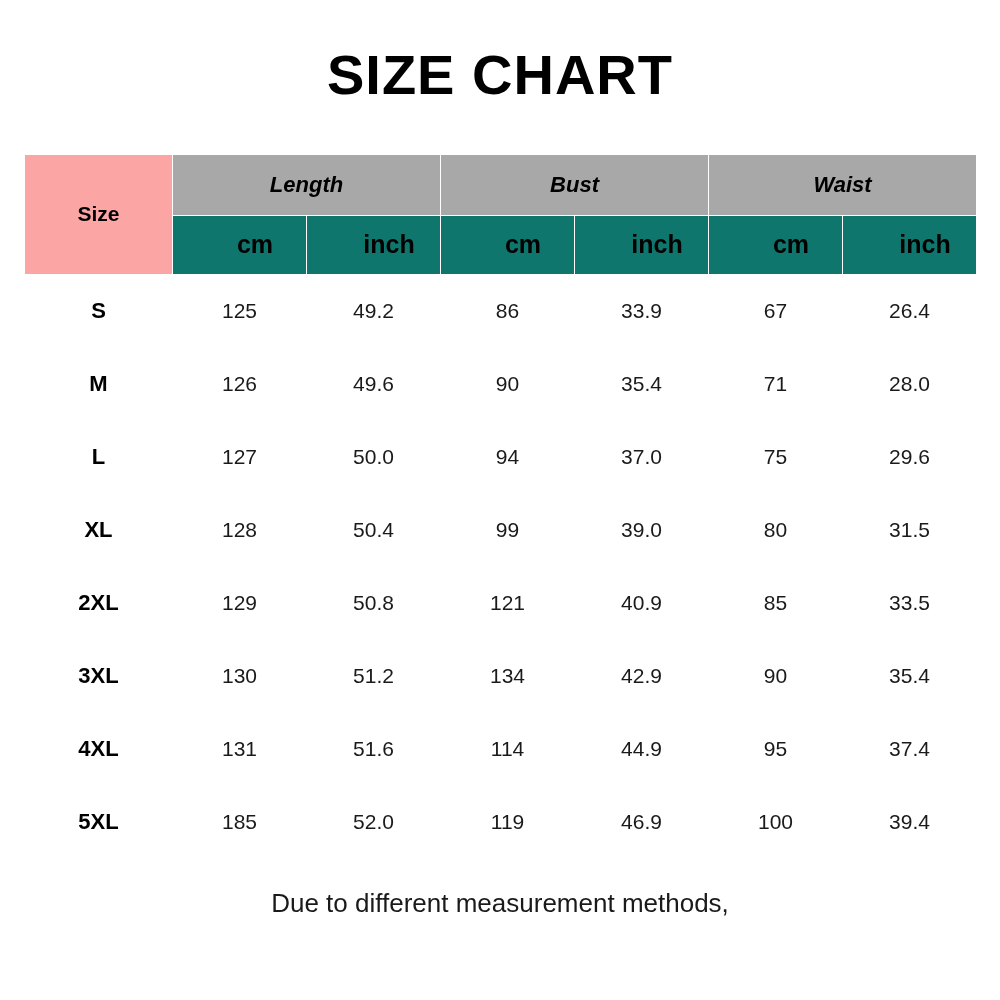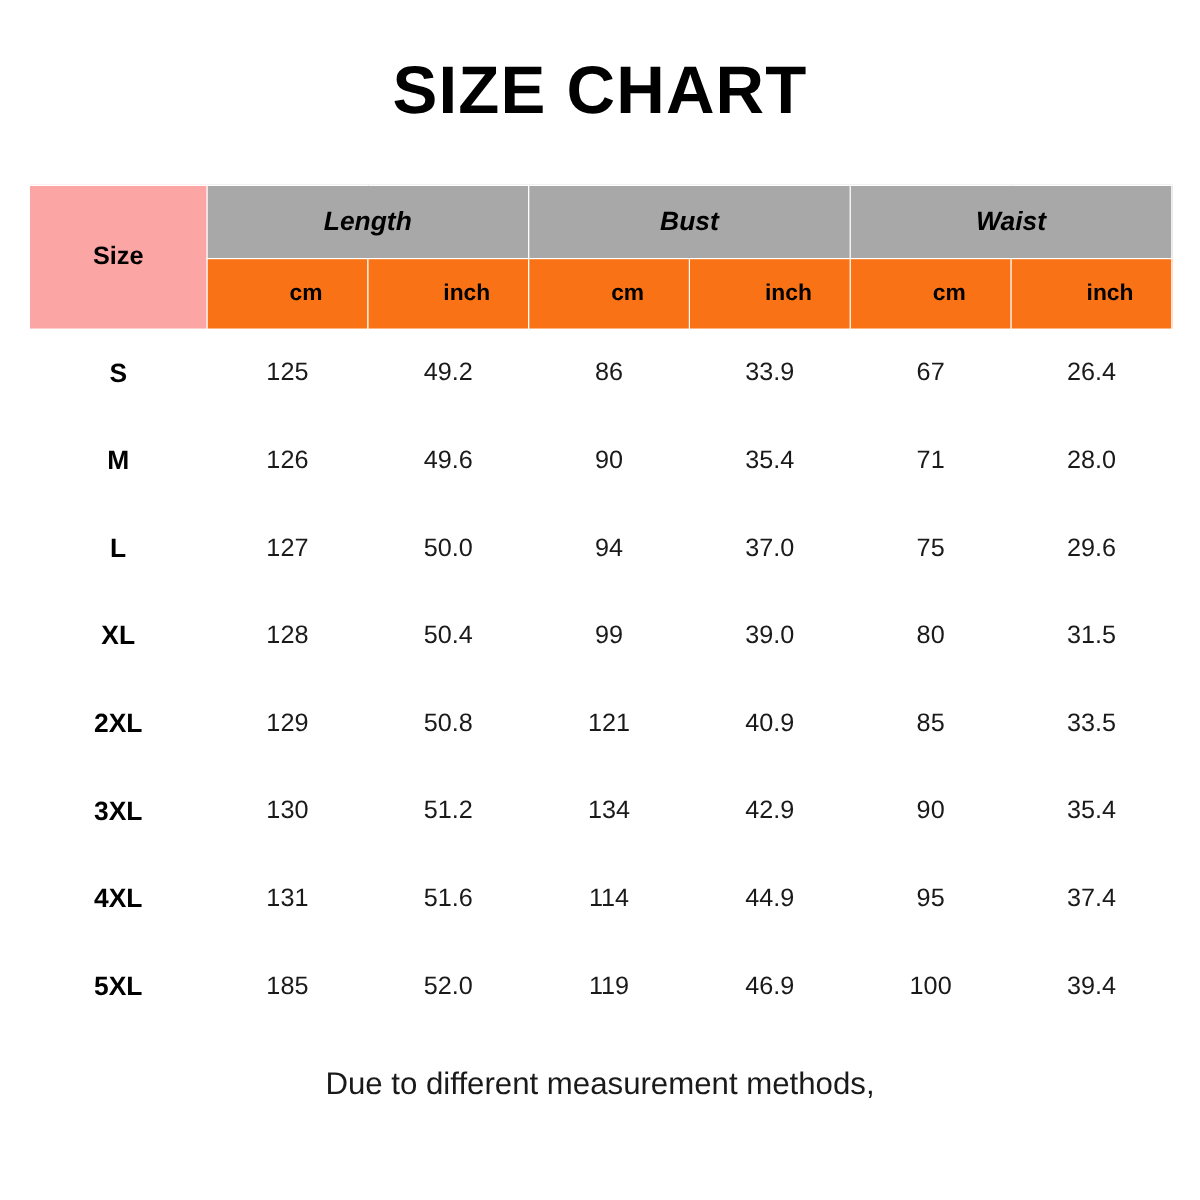--- a/index.html
+++ b/index.html
@@ -18,22 +18,22 @@
     width: 1000px;
     height: 1000px;
     position: relative;
     box-sizing: border-box;
   }
   .title {
     text-align: center;
     font-size: 56px;
     font-weight: bold;
     letter-spacing: 1px;
-    margin: 0;
-    padding-top: 44px;
+    margin: 16px;
+    padding-top: 28px;
     line-height: 1.1;
   }
   .table-wrap {
     margin: 48px auto 0 auto;
     width: 952px;
   }
   table.size-chart {
     border-collapse: collapse;
     table-layout: fixed;
     width: 952px;
@@ -53,23 +53,23 @@
   }
   .head-group {
     background: #a8a8a8;
     color: #000000;
     font-size: 22px;
     font-weight: bold;
     height: 58px;
     font-style: italic;
   }
   .head-unit {
-    background: #f97316;
-    color: #000000;
-    font-size: 19px;
+    background: #0f766e;
+    color: #000000;
+    font-size: 25px;
     font-weight: bold;
     height: 56px;
     padding-left: 32px;
   }
   .size-col {
     width: 148px;
   }
   .data-col {
     width: 134px;
   }

